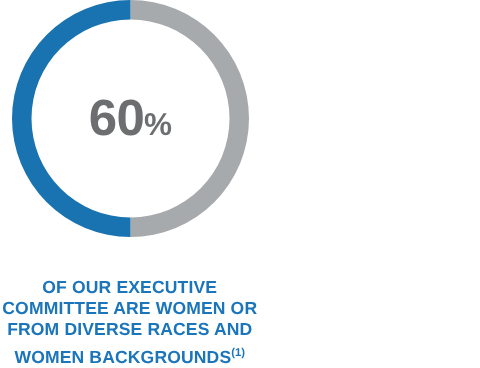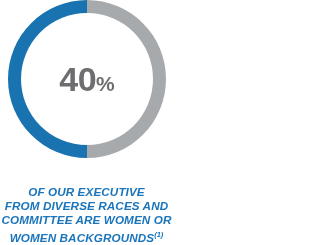--- a/index.html
+++ b/index.html
@@ -66,21 +66,20 @@
     position: absolute;
     left: 0;
     top: 185px;
     width: 173px;
     text-align: center;
     color: #1B75BB;
     font-size: 11.7px;
     font-weight: bold;
     line-height: 14.2px;
     letter-spacing: 0.1px;
-    font-style: italic;
   }
   .caption-line {
     display: block;
     white-space: nowrap;
   }
   .footnote-marker {
     font-size: 7.5px;
     vertical-align: super;
     font-weight: bold;
     letter-spacing: 0;
@@ -92,24 +91,24 @@
 <div id="infographic">
 
   <div class="donut-wrap">
     <svg class="donut-svg" viewBox="0 0 158 158">
 
       <path d="M 79 13 A 66 66 0 0 1 79 145 L 79 158 A 79 79 0 0 0 79 0 Z" fill="#A7AAAD"></path>
 
       <path d="M 79 13 A 66 66 0 0 0 79 145 L 79 158 A 79 79 0 0 1 79 0 Z" fill="#1873B0"></path>
     </svg>
     <div class="donut-center">
-      <span class="value-text"><span>40</span><span class="value-pct">%</span></span>
+      <span class="value-text"><span>60</span><span class="value-pct">%</span></span>
     </div>
   </div>
 
   <div class="caption">
     <span class="caption-line">OF OUR EXECUTIVE</span>
+    <span class="caption-line">COMMITTEE ARE WOMEN OR</span>
     <span class="caption-line">FROM DIVERSE RACES AND</span>
-    <span class="caption-line">COMMITTEE ARE WOMEN OR</span>
     <span class="caption-line"><span>WOMEN BACKGROUNDS</span><span class="footnote-marker">(1)</span></span>
   </div>
 
 </div>
 
 </body></html>

